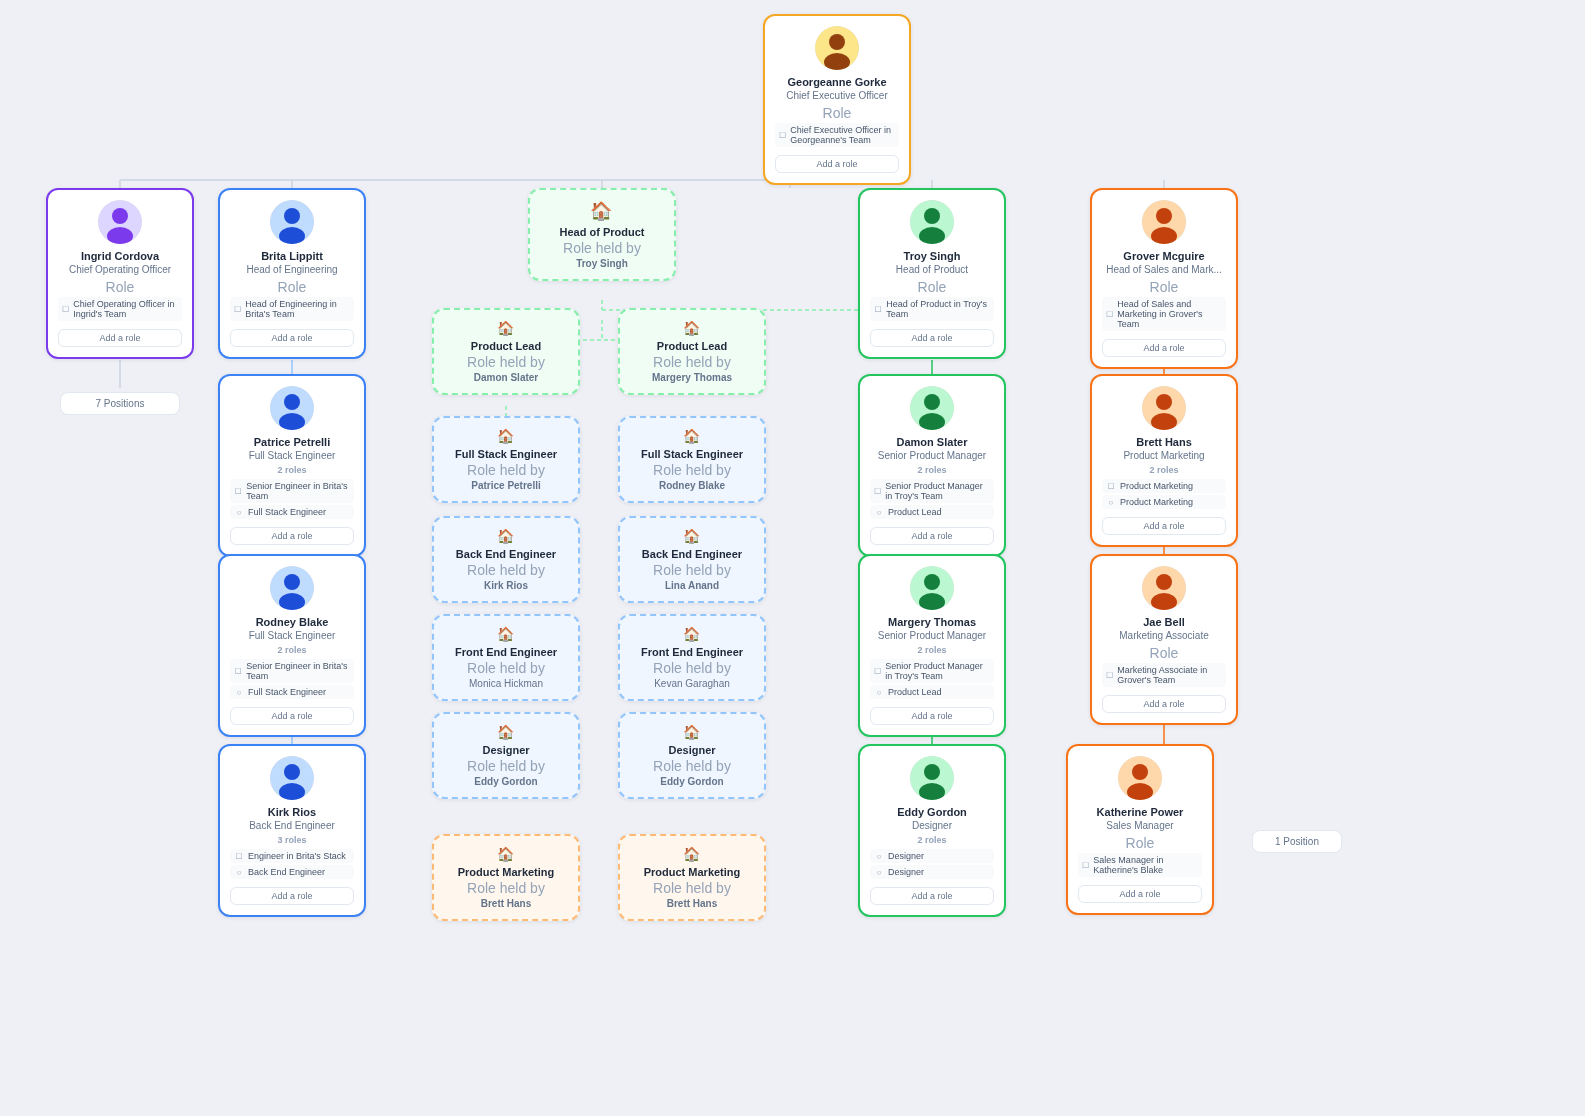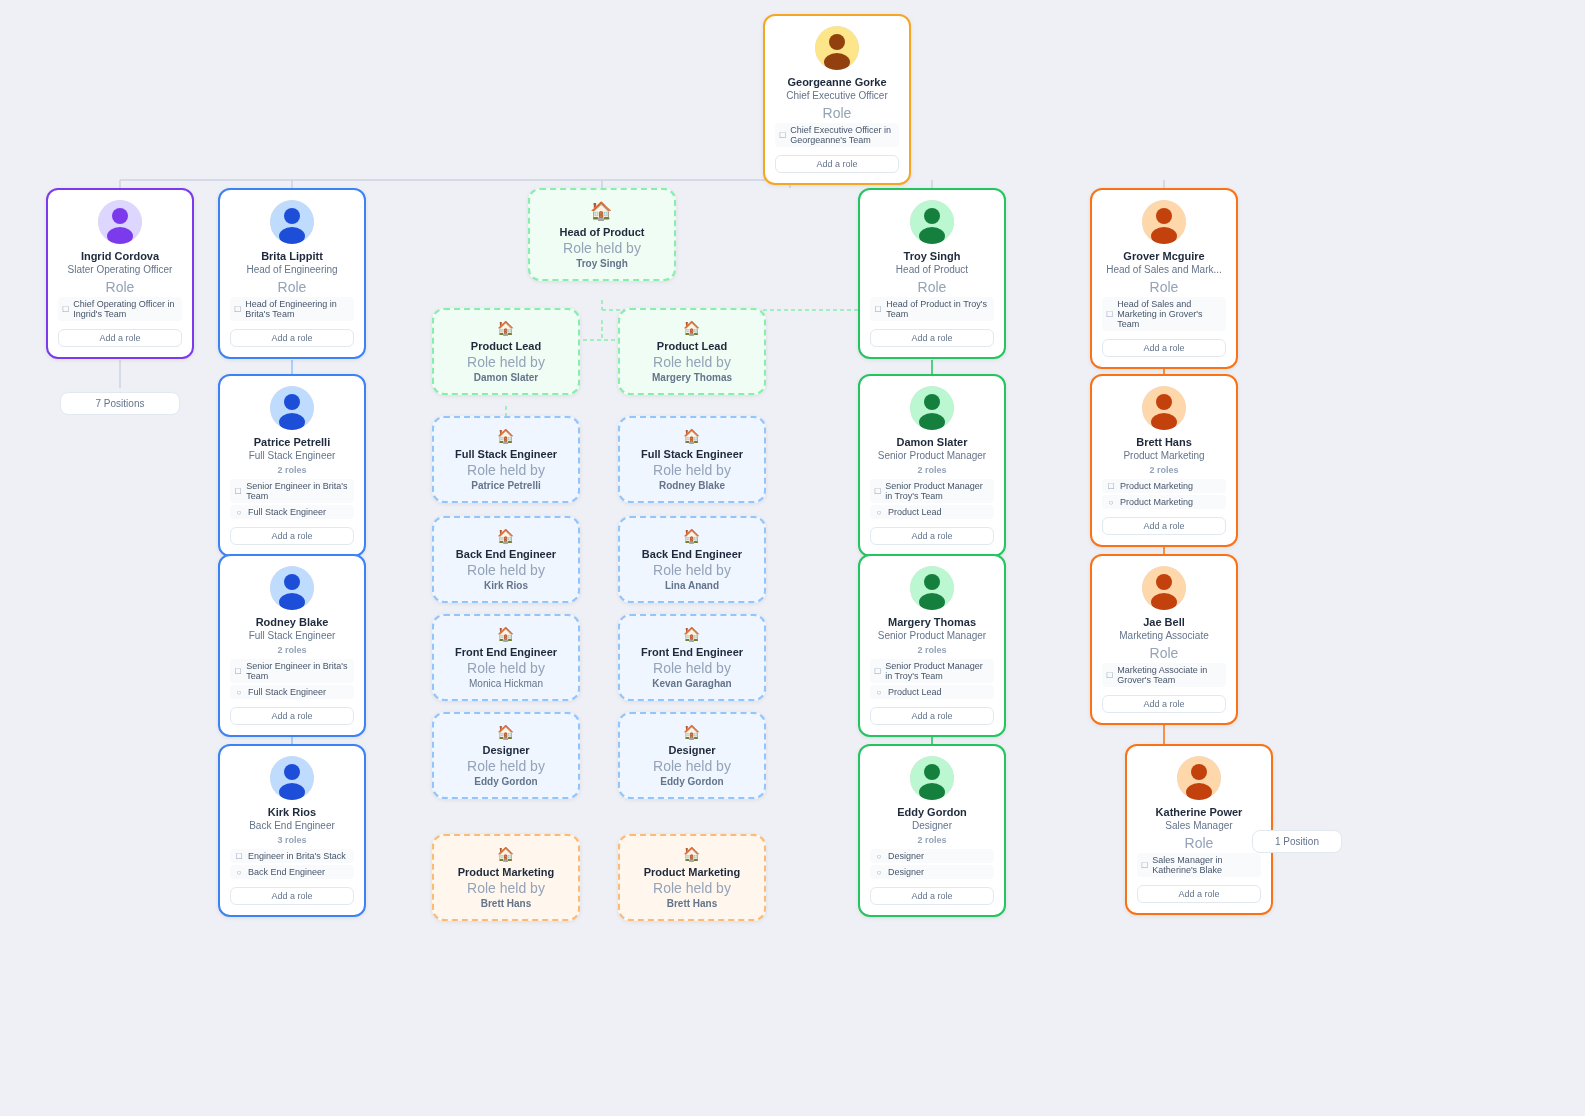--- a/index.html
+++ b/index.html
@@ -202,21 +202,21 @@
 
   <div class="node card purple" style="left:46px;top:188px;">
     <div class="card-avatar">
       <svg viewBox="0 0 44 44">
           <circle cx="22" cy="22" r="22" fill="#ddd6fe"></circle>
           <circle cx="22" cy="16" r="8" fill="#7c3aed"></circle>
           <ellipse cx="22" cy="36" rx="13" ry="9" fill="#7c3aed"></ellipse>
         </svg>
     </div>
     <div class="card-name">Ingrid Cordova</div>
-    <div class="card-title">Slater Operating Officer</div>
+    <div class="card-title">Chief Operating Officer</div>
     <div class="card-role-label">Role</div>
     <div class="card-role-item">
       <span class="role-icon">☐</span>
       <span>Chief Operating Officer in Ingrid's Team</span>
     </div>
     <button class="add-role-btn">Add a role</button>
   </div>
 
   <div class="node position-badge" style="left:60px;top:392px;width:120px;">
     <span>7 Positions</span>
@@ -457,21 +457,21 @@
     <div style="font-size:14px;color:#3b82f6;margin-bottom:4px;">🏠</div>
     <div class="card-name">Front End Engineer</div>
     <div class="card-role-label">Role held by</div>
     <div style="font-size:10px;color:#64748b;font-weight:400;">Monica Hickman</div>
   </div>
 
   <div class="node card dashed-blue" style="left:618px;top:614px;">
     <div style="font-size:14px;color:#3b82f6;margin-bottom:4px;">🏠</div>
     <div class="card-name">Front End Engineer</div>
     <div class="card-role-label">Role held by</div>
-    <div style="font-size:10px;color:#64748b;font-weight:700;">Kevan Garaghan</div>
+    <div style="font-size:10px;color:#64748b;font-weight:400;">Kevan Garaghan</div>
   </div>
 
   <div class="node card blue" style="left:218px;top:744px;">
     <div class="card-avatar">
       <svg viewBox="0 0 44 44">
           <circle cx="22" cy="22" r="22" fill="#bfdbfe"></circle>
           <circle cx="22" cy="16" r="8" fill="#1d4ed8"></circle>
           <ellipse cx="22" cy="36" rx="13" ry="9" fill="#1d4ed8"></ellipse>
         </svg>
     </div>
@@ -518,21 +518,21 @@
       <span class="role-icon">○</span>
       <span>Designer</span>
     </div>
     <div class="card-role-item">
       <span class="role-icon">○</span>
       <span>Designer</span>
     </div>
     <button class="add-role-btn">Add a role</button>
   </div>
 
-  <div class="node card orange" style="left:1125px;top:744px;">
+  <div class="node card orange" style="left:1066px;top:744px;">
     <div class="card-avatar">
       <svg viewBox="0 0 44 44">
           <circle cx="22" cy="22" r="22" fill="#fed7aa"></circle>
           <circle cx="22" cy="16" r="8" fill="#c2410c"></circle>
           <ellipse cx="22" cy="36" rx="13" ry="9" fill="#c2410c"></ellipse>
         </svg>
     </div>
     <div class="card-name">Katherine Power</div>
     <div class="card-title">Sales Manager</div>
     <div class="card-role-label">Role</div>

